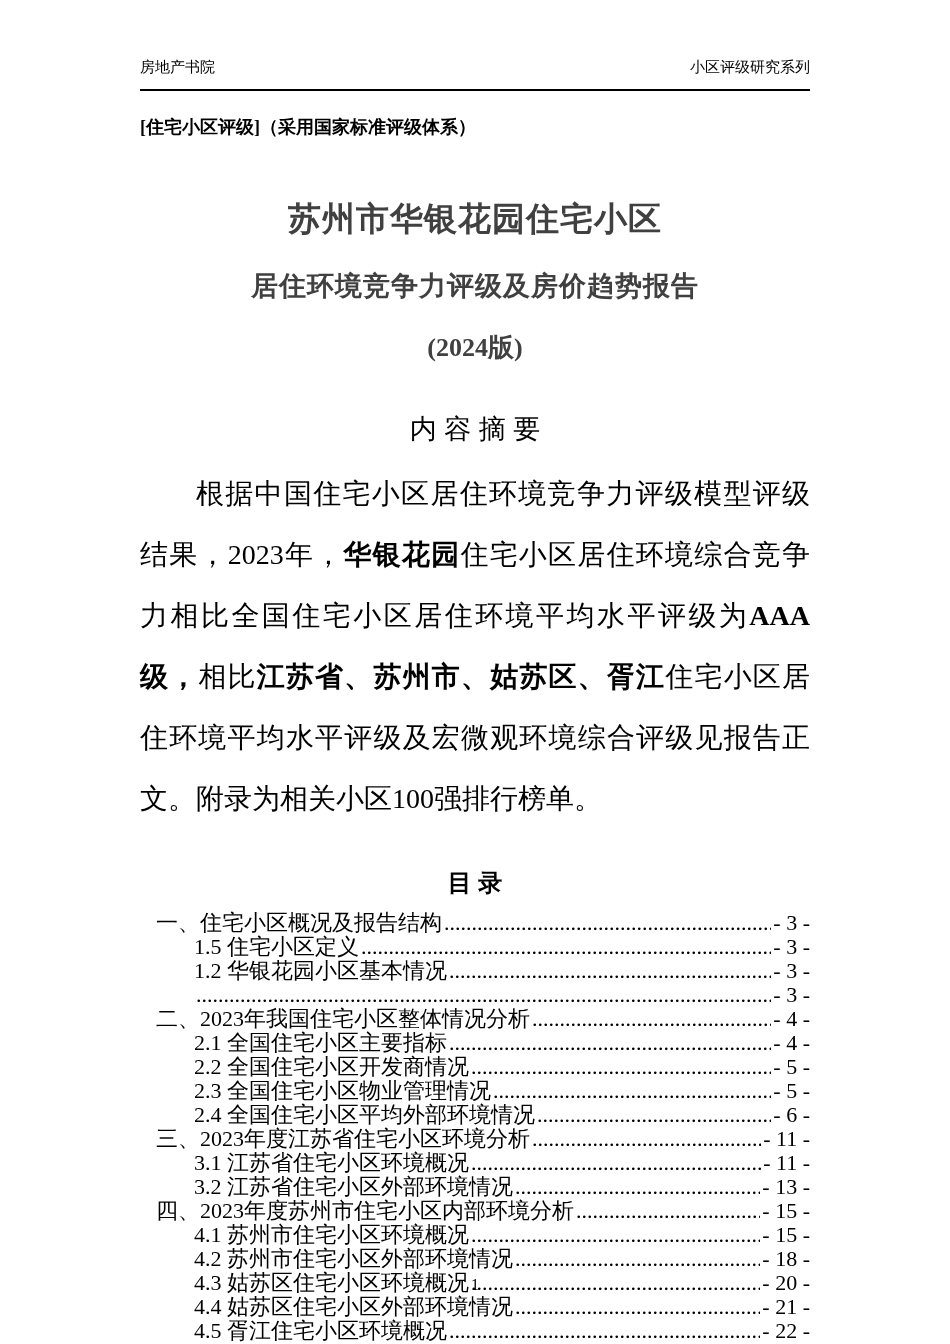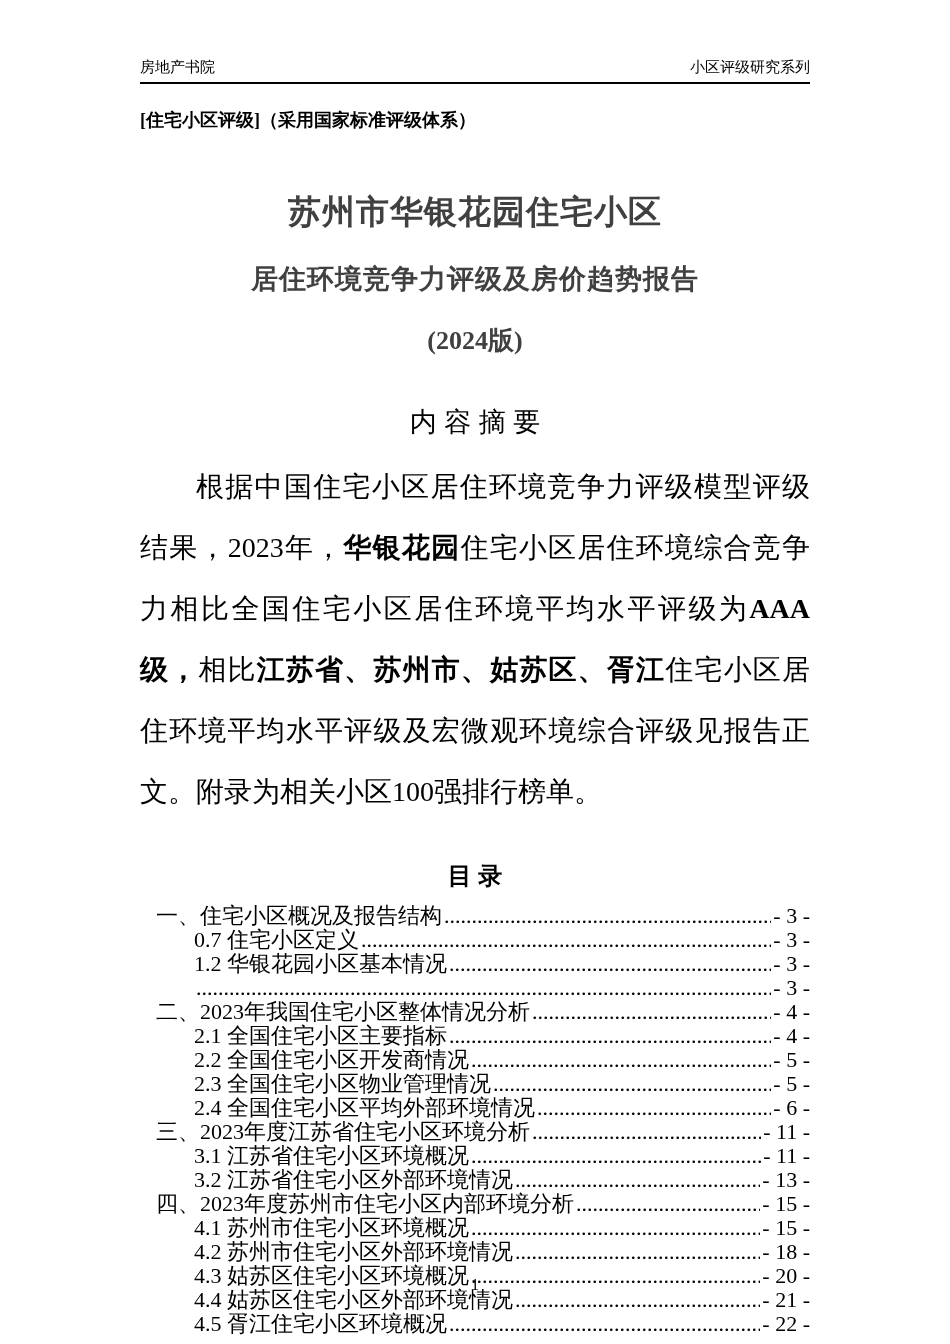--- a/index.html
+++ b/index.html
@@ -14,21 +14,21 @@
     width: 950px;
     height: 1344px;
     padding: 58px 140px 0 140px;
     position: relative;
   }
   .header-bar {
     display: flex;
     justify-content: space-between;
     align-items: flex-end;
     font-size: 15px;
-    padding-bottom: 5px;
+    padding-bottom: 12px;
     border-bottom: 2px solid #000;
   }
   .doc-subtitle {
     margin-top: 24px;
     font-size: 18px;
     font-weight: bold;
   }
   .title-block {
     text-align: center;
     color: #404040;
@@ -116,21 +116,21 @@
 
   <div class="toc-heading">目 录</div>
 
   <div class="toc-list">
       <div class="toc-row">
         <span class="toc-label">一、住宅小区概况及报告结构</span>
         <span class="toc-dots"></span>
         <span class="toc-page">- 3 -</span>
       </div>
       <div class="toc-row toc-sub">
-        <span class="toc-label">0.7 住宅小区定义</span>
+        <span class="toc-label">1.5 住宅小区定义</span>
         <span class="toc-dots"></span>
         <span class="toc-page">- 3 -</span>
       </div>
       <div class="toc-row toc-sub">
         <span class="toc-label">1.2 华银花园小区基本情况</span>
         <span class="toc-dots"></span>
         <span class="toc-page">- 3 -</span>
       </div>
       <div class="toc-row toc-sub">
         <span class="toc-dots"></span>

